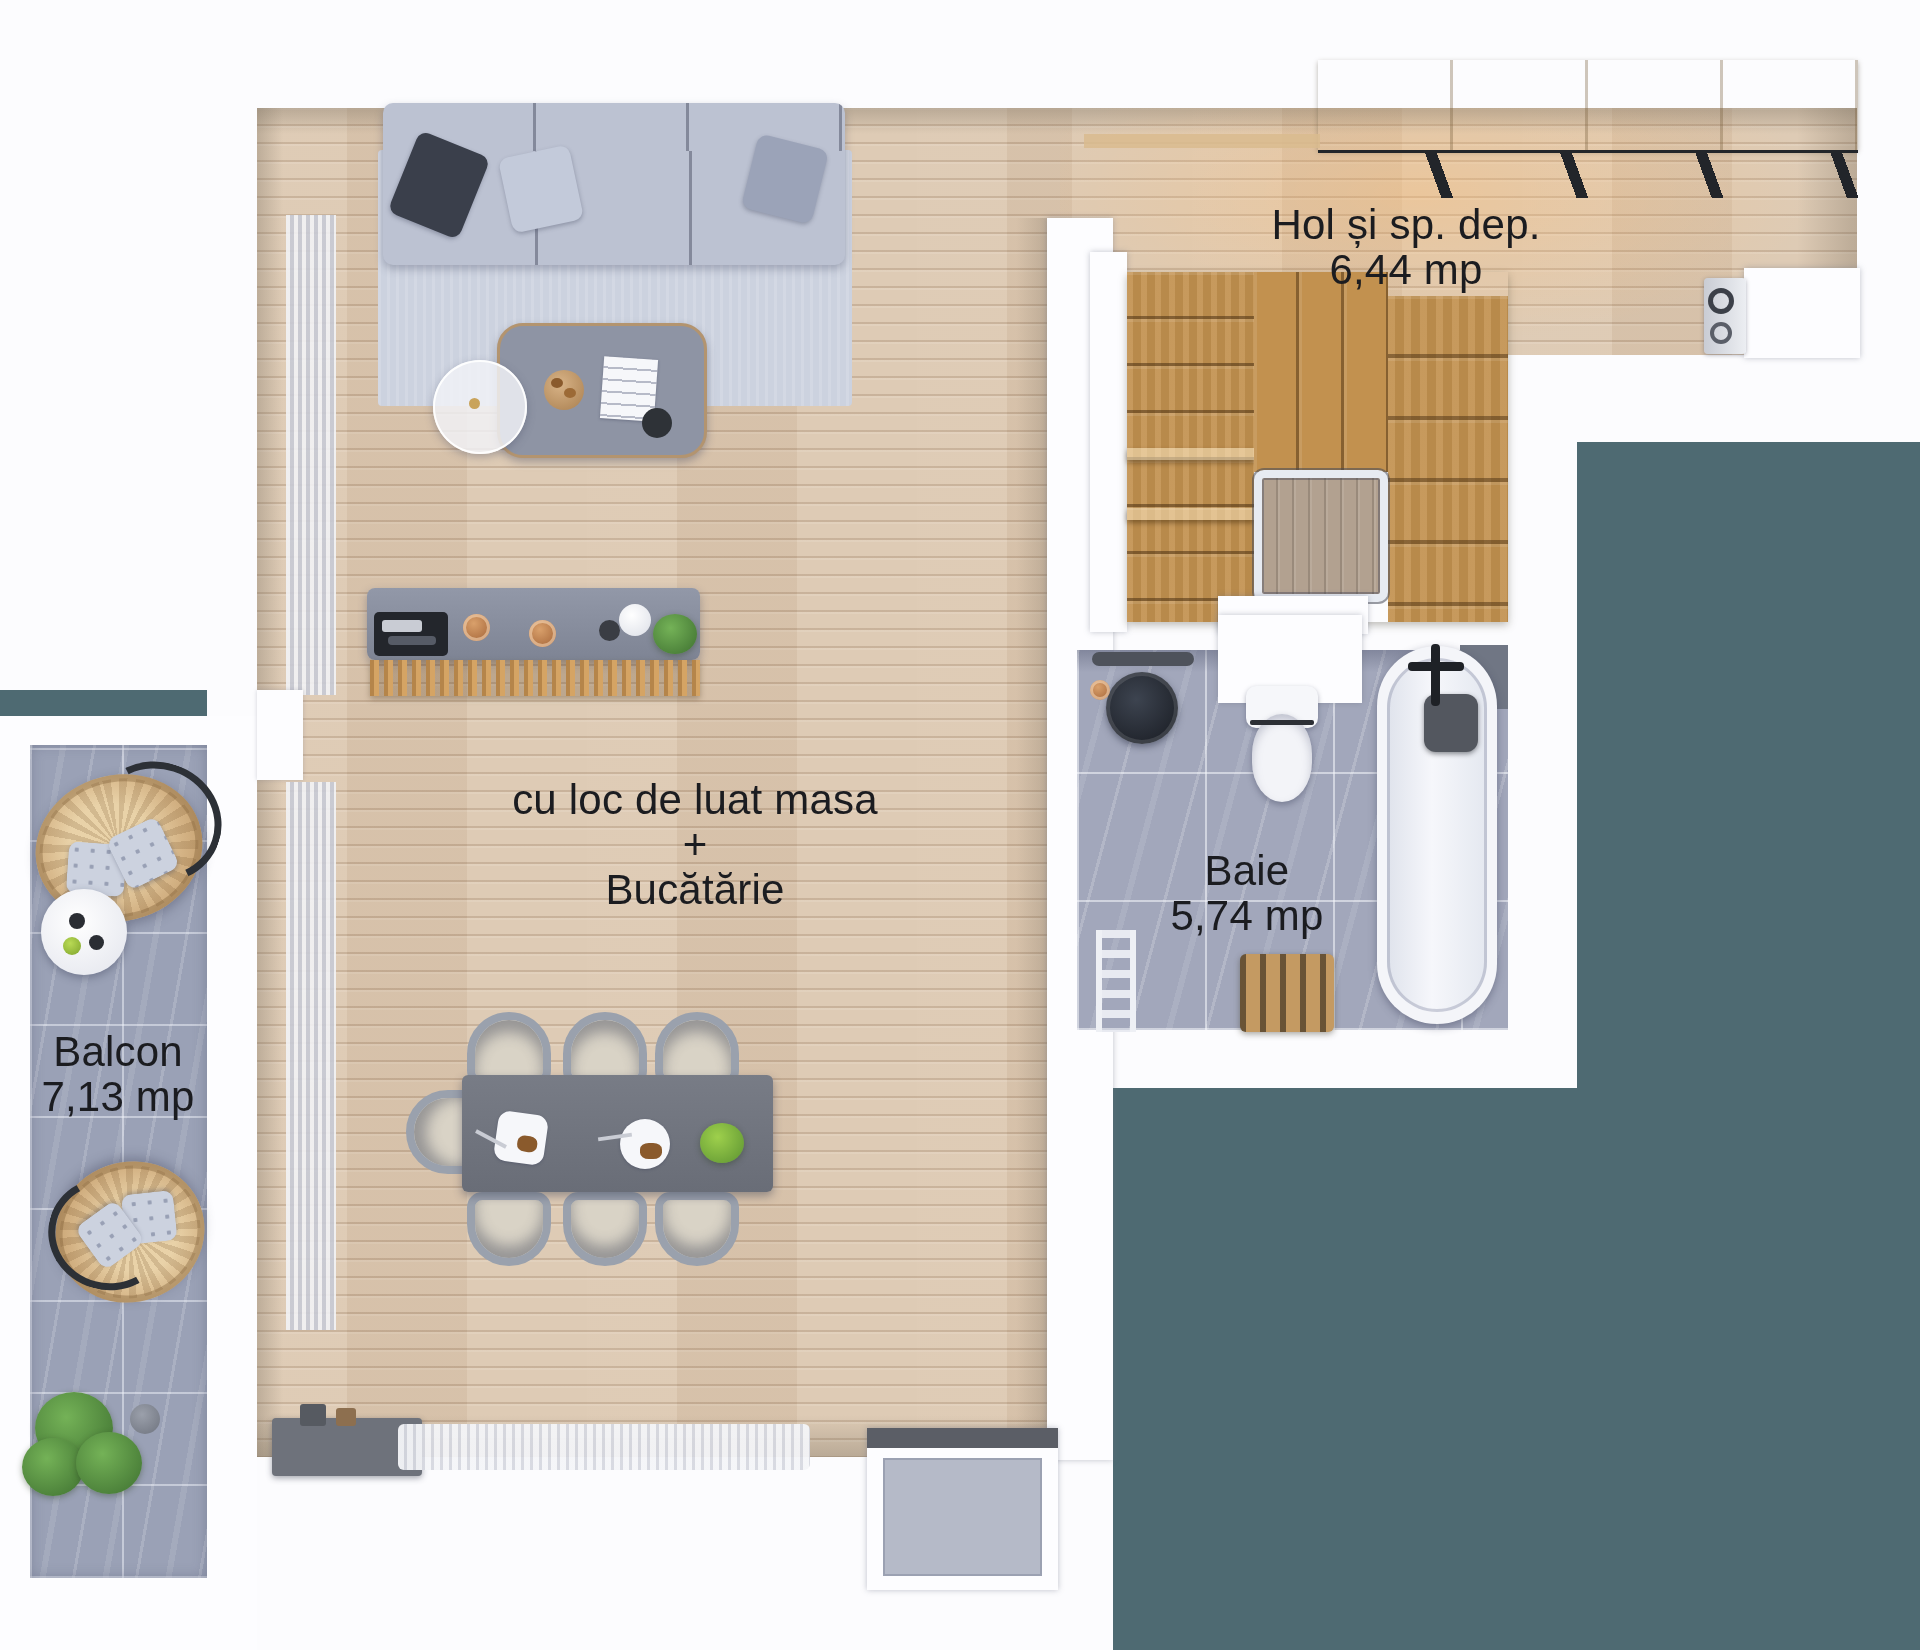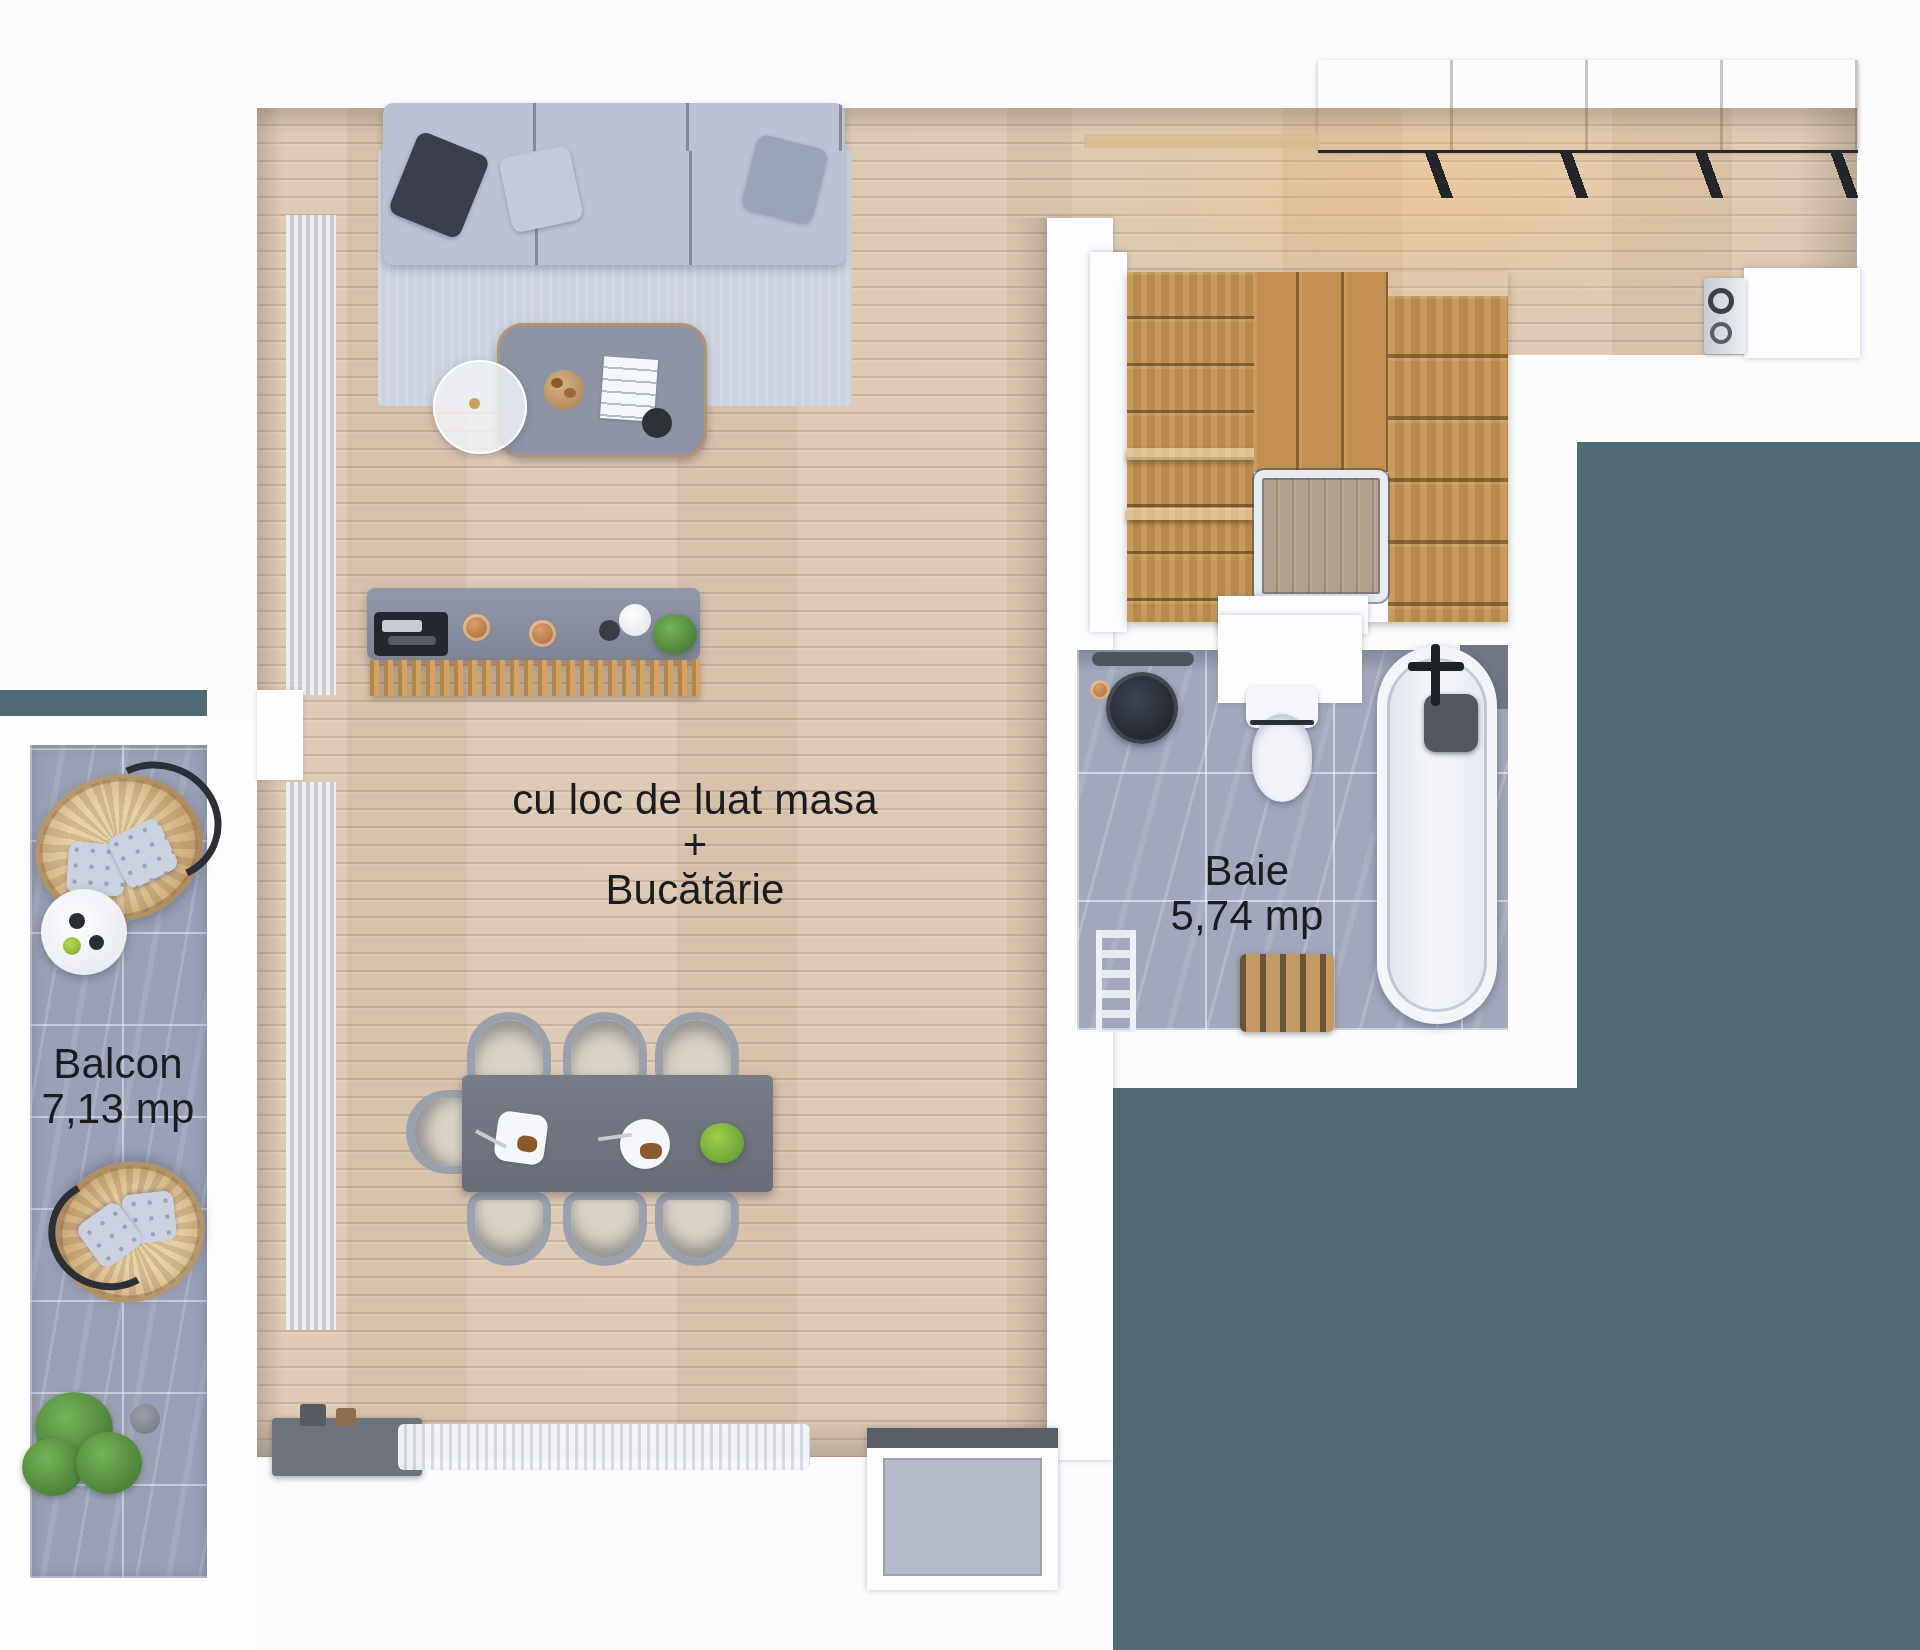--- a/index.html
+++ b/index.html
@@ -235,27 +235,31 @@
     <div class="abs" style="left:64px; top:-10px; width:20px; height:18px; background:#8d6f4f; border-radius:3px;"></div>
   </div>
   <div class="abs" style="left:398px; top:1424px; width:412px; height:46px; border-radius:6px; opacity:.95;
        background:repeating-linear-gradient(90deg, #f4f5f8 0 6px, #d6d8e0 6px 9px);"></div>
 
   <div class="abs" style="left:867px; top:1428px; width:191px; height:162px; background:#fdfdff; box-shadow:0 0 6px rgba(100,105,125,.4);">
     <div class="abs" style="left:0; top:0; width:191px; height:20px; background:#5b5e66;"></div>
     <div class="abs" style="left:16px; top:30px; width:159px; height:118px; background:#b5bac8; box-shadow:inset 0 0 0 2px rgba(130,136,155,.5);"></div>
   </div>
 
+  <div class="label" style="left:1406px; top:248px;">
+    <span>Hol și sp. dep.</span>
+    <span>6,44 mp</span>
+  </div>
   <div class="label" style="left:695px; top:845px;">
     <span>cu loc de luat masa</span>
     <span>+</span>
     <span>Bucătărie</span>
   </div>
   <div class="label" style="left:1247px; top:894px;">
     <span>Baie</span>
     <span>5,74 mp</span>
   </div>
-  <div class="label" style="left:118px; top:1075px;margin-top:12px;">
+  <div class="label" style="left:118px; top:1075px;">
     <span>Balcon</span>
     <span>7,13 mp</span>
   </div>
 
 </div>
 
 </body></html>

